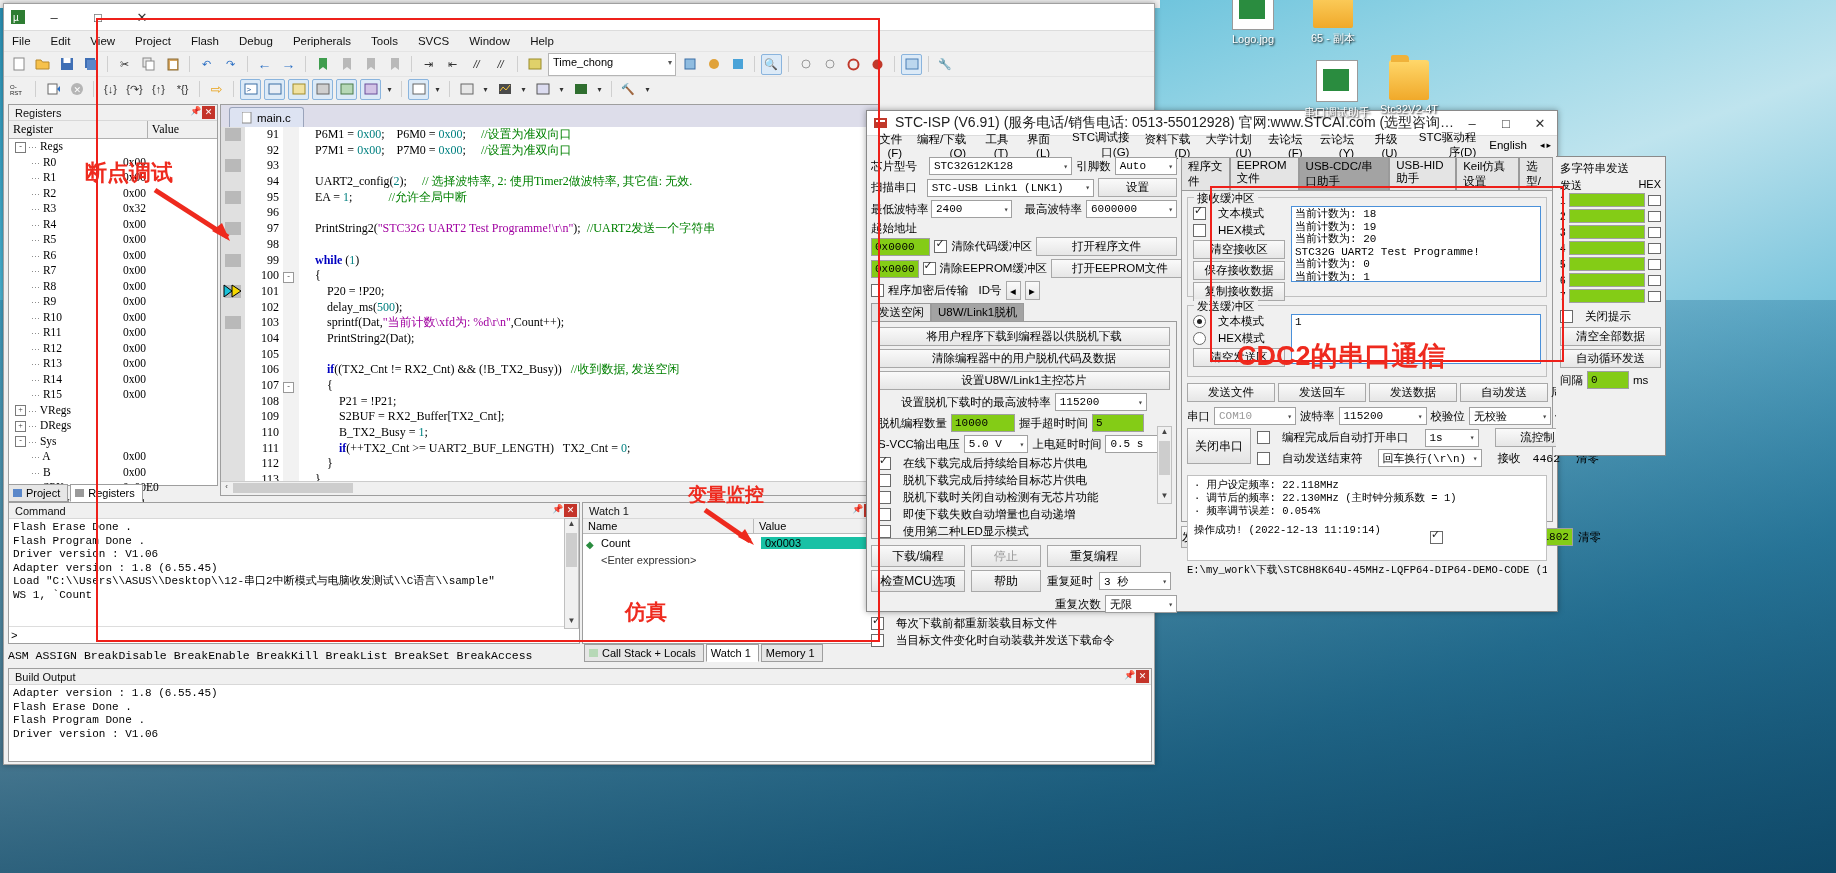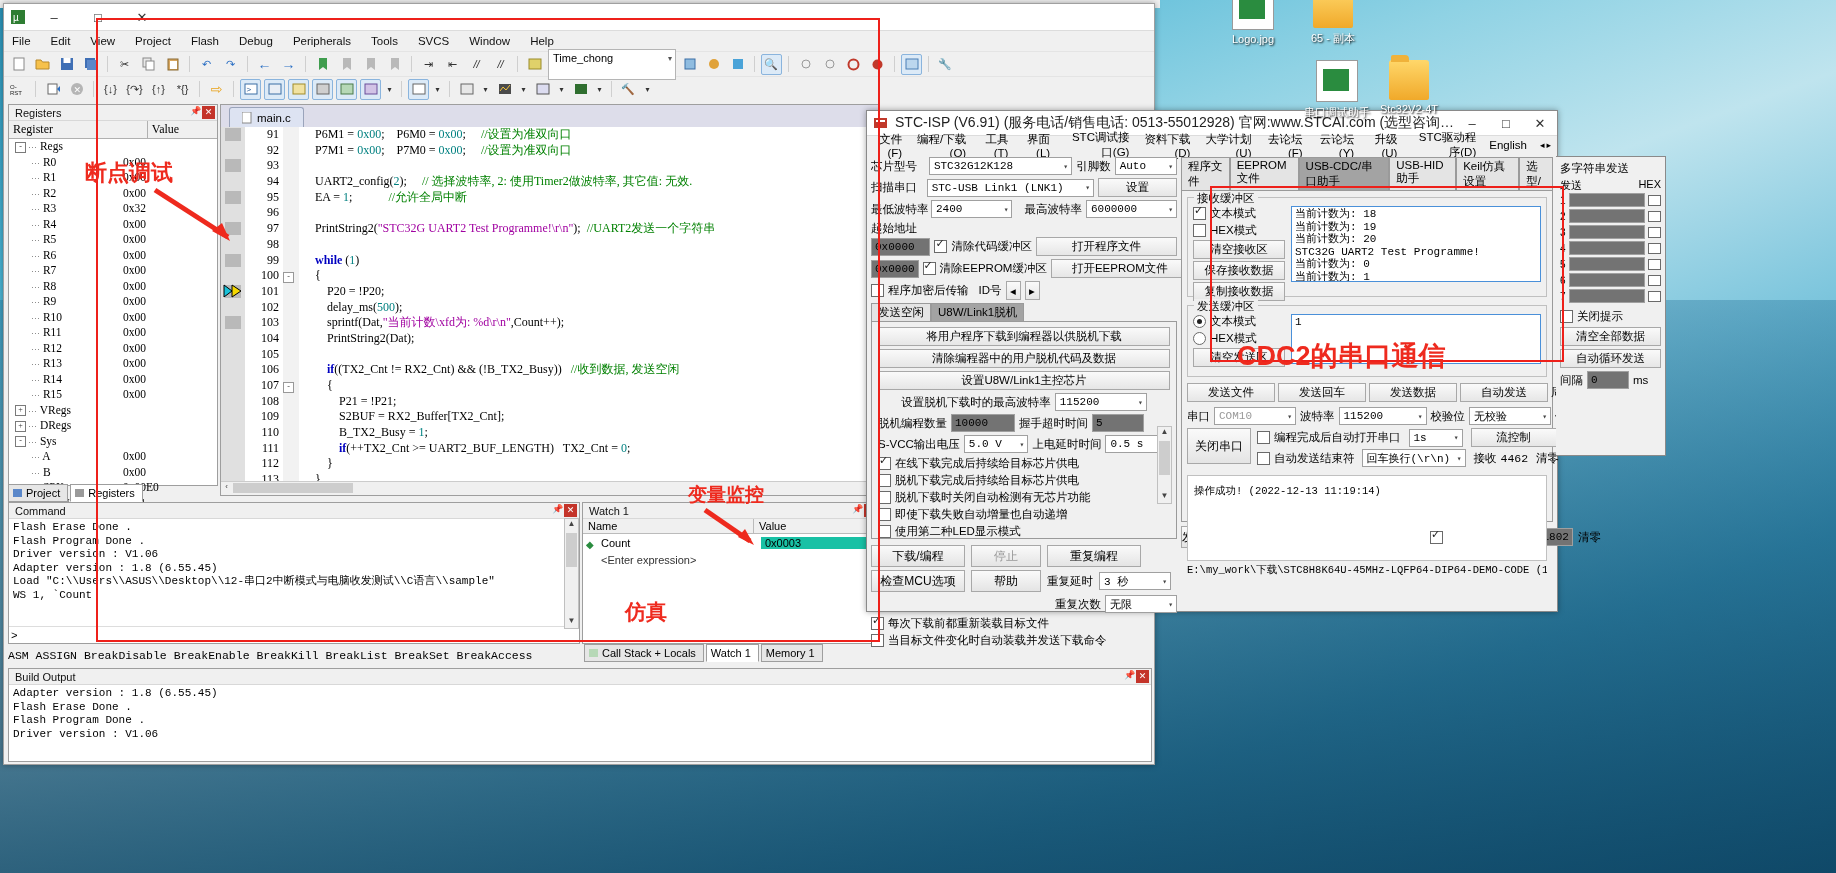--- a/index.html
+++ b/index.html
@@ -28,21 +28,21 @@
   
   #keil{left:3px;top:3px;width:1150px;height:760px;background:#f0f0f0;}
   #keil .titlebar{background:#fff;}
   .menubar{height:20px;display:flex;align-items:center;padding-left:8px;gap:20px;font-size:11.5px;color:#111;background:#f0f0f0;}
   .menubar span{cursor:default;}
   .toolbar{height:24px;display:flex;align-items:center;gap:3px;padding:0 4px;background:#f0f0f0;border-top:1px solid #e4e4e4;}
   .tbtn{width:19px;height:19px;border:1px solid transparent;display:flex;align-items:center;justify-content:center;
         font-size:11px;color:#333;border-radius:2px;}
   .tsep{width:1px;height:16px;background:#cfcfcf;margin:0 3px;}
   .tcombo{height:17px;border:1px solid #b5b5b5;background:#fff;font-size:11px;display:flex;align-items:center;
-          padding:0 14px 12px 4px;position:relative;min-width:90px;}
+          padding:0 14px 4px 4px;position:relative;min-width:90px;}
   .tcombo:after{content:"▾";position:absolute;right:3px;font-size:8px;color:#555;}
   
   .pane-hdr{height:15px;background:#f0f0f0;display:flex;align-items:center;font-size:11px;color:#111;
             padding:0 2px 0 6px;border-bottom:1px solid #d8d8d8;}
   .pane-hdr .spacer{flex:1}
   .pin{width:13px;height:13px;text-align:center;font-size:9px;color:#333;}
   .xbtn{width:13px;height:13px;background:#c4342a;color:#fff;font-size:9px;text-align:center;line-height:13px;}
   
   #regs{left:4px;top:100px;width:208px;height:380px;background:#fff;border:1px solid #9e9e9e;}
   .reg-head{display:flex;font-family:"Liberation Serif",serif;font-size:12px;background:#f0f0f0;border-bottom:1px solid #b0b0b0;}
@@ -96,32 +96,32 @@
   
   #stc{left:866px;top:110px;width:690px;height:500px;background:#f0f0f0;border:1px solid #8a8a8a;}
   #stc .titlebar{height:24px;}
   .stc-menu{height:18px;display:flex;align-items:center;gap:13px;padding:0 6px;font-size:11.5px;background:#f0f0f0;text-align:right;}
   .stc-menu .arrows{margin-left:auto;display:flex;gap:2px;}
   .row{display:flex;align-items:center;gap:4px;margin-bottom:3px;}
   .lbl{font-size:11.5px;white-space:nowrap;}
   .sel{height:16px;border:1px solid #a0a0a0;background:#fff;font-size:11px;display:flex;align-items:center;
        padding:0 14px 0 4px;position:relative;font-family:"Liberation Mono",monospace;}
   .sel:after{content:"▾";position:absolute;right:3px;font-size:8px;color:#444;}
-  .inp{height:16px;border:1px solid #a0a0a0;background:#737373;font-size:11px;padding:0 3px;
+  .inp{height:16px;border:1px solid #a0a0a0;background:#84cc16;font-size:11px;padding:0 3px;
        font-family:"Liberation Mono",monospace;display:flex;align-items:center;}
   .btn{height:17px;border:1px solid #a8a8a8;background:linear-gradient(180deg,#fafafa,#e6e6e6);
        font-size:11.5px;display:flex;align-items:center;justify-content:center;padding:0 20px;white-space:nowrap;}
   .btn2{height:20px;border:1px solid #a8a8a8;background:linear-gradient(180deg,#fafafa,#e4e4e4);
        font-size:12px;display:flex;align-items:center;justify-content:center;white-space:nowrap;}
   .cb{width:11px;height:11px;border:1px solid #6a6a6a;background:#fff;display:inline-block;position:relative;flex:0 0 11px;}
   .cb.on:after{content:"✓";position:absolute;left:0px;top:-4px;font-size:11px;color:#222;}
   .rb{width:11px;height:11px;border:1px solid #6a6a6a;border-radius:50%;background:#fff;display:inline-block;
       position:relative;flex:0 0 11px;}
   .rb.on:after{content:"";position:absolute;left:2.5px;top:2.5px;width:5px;height:5px;border-radius:50%;background:#222;}
-  .cbrow{display:flex;align-items:center;gap:4px;font-size:11.5px;margin-bottom:2px;}
+  .cbrow{display:flex;align-items:center;gap:12px;font-size:11.5px;margin-bottom:2px;}
   .tabstrip{display:flex;font-size:11.5px;}
   .tb{border:1px solid #9a9a9a;border-bottom:none;background:#e4e4e4;padding:1px 6px;}
   .tb.active{background:#a3a3a3;}
   .grp{border:1px solid #c0c0c0;position:relative;padding:8px 5px 4px;}
   .grp>.gl{position:absolute;top:-7px;left:6px;background:#f0f0f0;padding:0 3px;font-size:11.5px;}
   .txtbox{border:1px solid #4a90d9;background:#fff;font-family:"Liberation Mono",monospace;font-size:11px;
           padding:1px 3px;overflow:hidden;line-height:12.5px;}
   .status-list{font-family:"Liberation Mono",monospace;font-size:10.5px;line-height:13px;}
   .scrollv{width:13px;background:#f0f0f0;border:1px solid #c0c0c0;position:relative;}
   .scrollv .thumb{position:absolute;left:1px;right:1px;background:#cdcdcd;}
@@ -956,20 +956,25 @@
                 <span class="lbl" style="margin-left:4px">接收</span>
                 <span class="lbl" style="font-family:'Liberation Mono',monospace">4462</span>
                 <span class="lbl" style="margin-left:4px">清零</span>
               </div>
             </div>
           </div>
         </div>
       </div>
 
       <div style="border:1px solid #c0c0c0;background:#fff;height:78px;margin-top:6px;padding:3px 6px">
+        <div class="status-list" id="stc-info">
+            <div>·  用户设定频率: 22.118MHz</div>
+            <div>·  调节后的频率: 22.130MHz (主时钟分频系数 = 1)</div>
+            <div>·  频率调节误差: 0.054%</div>
+          </div>
         <div class="status-list" style="margin-top:6px">操作成功! (2022-12-13 11:19:14)</div>
       </div>
       <div class="status-list" style="margin-top:3px;white-space:nowrap;overflow:hidden">E:\my_work\下载\STC8H8K64U-45MHz-LQFP64-DIP64-DEMO-CODE (1)...\Mini DSO.hex</div>
     </div>
 
     <div class="abs" style="left:374px;top:0px;width:0;"></div>
 
     <div style="display:flex;gap:5px;align-items:center;margin-top:4px">
       <span class="btn2" style="width:80px">发布项目程序</span>
       <span class="btn2" style="width:80px">发布项目帮助</span>

